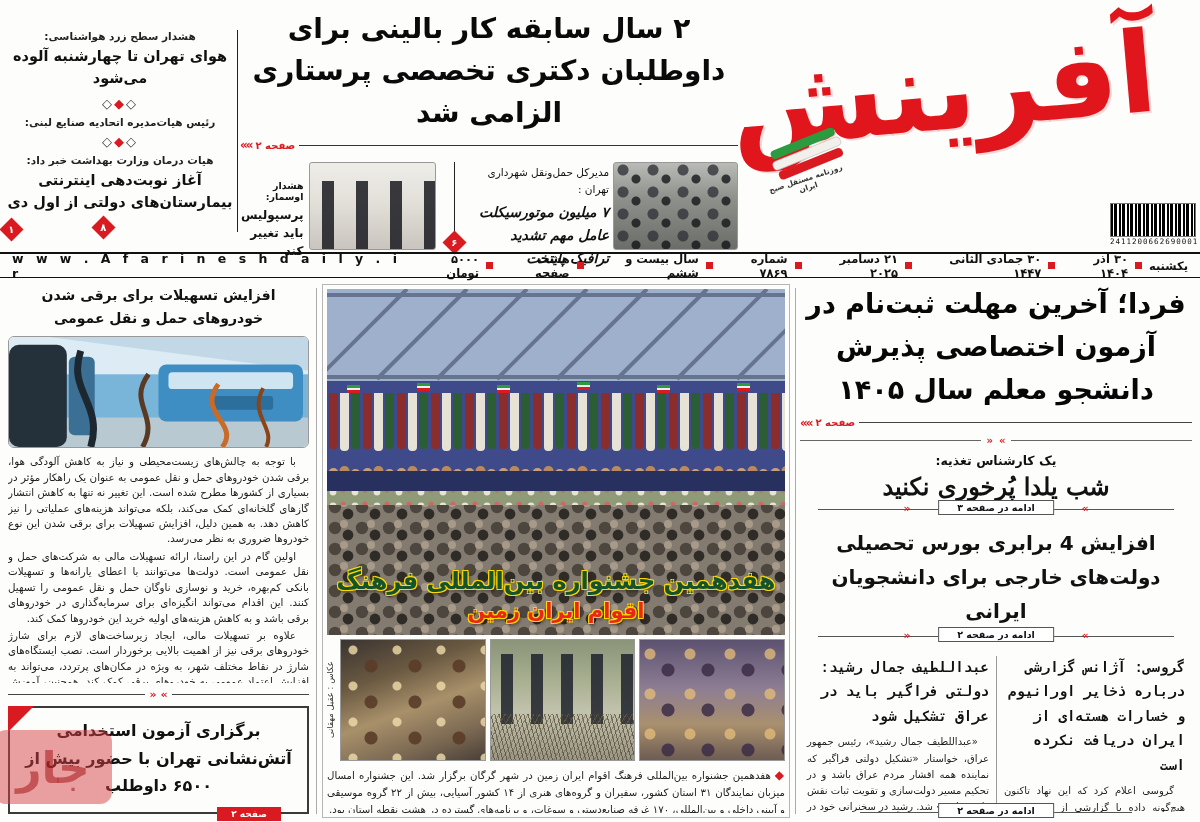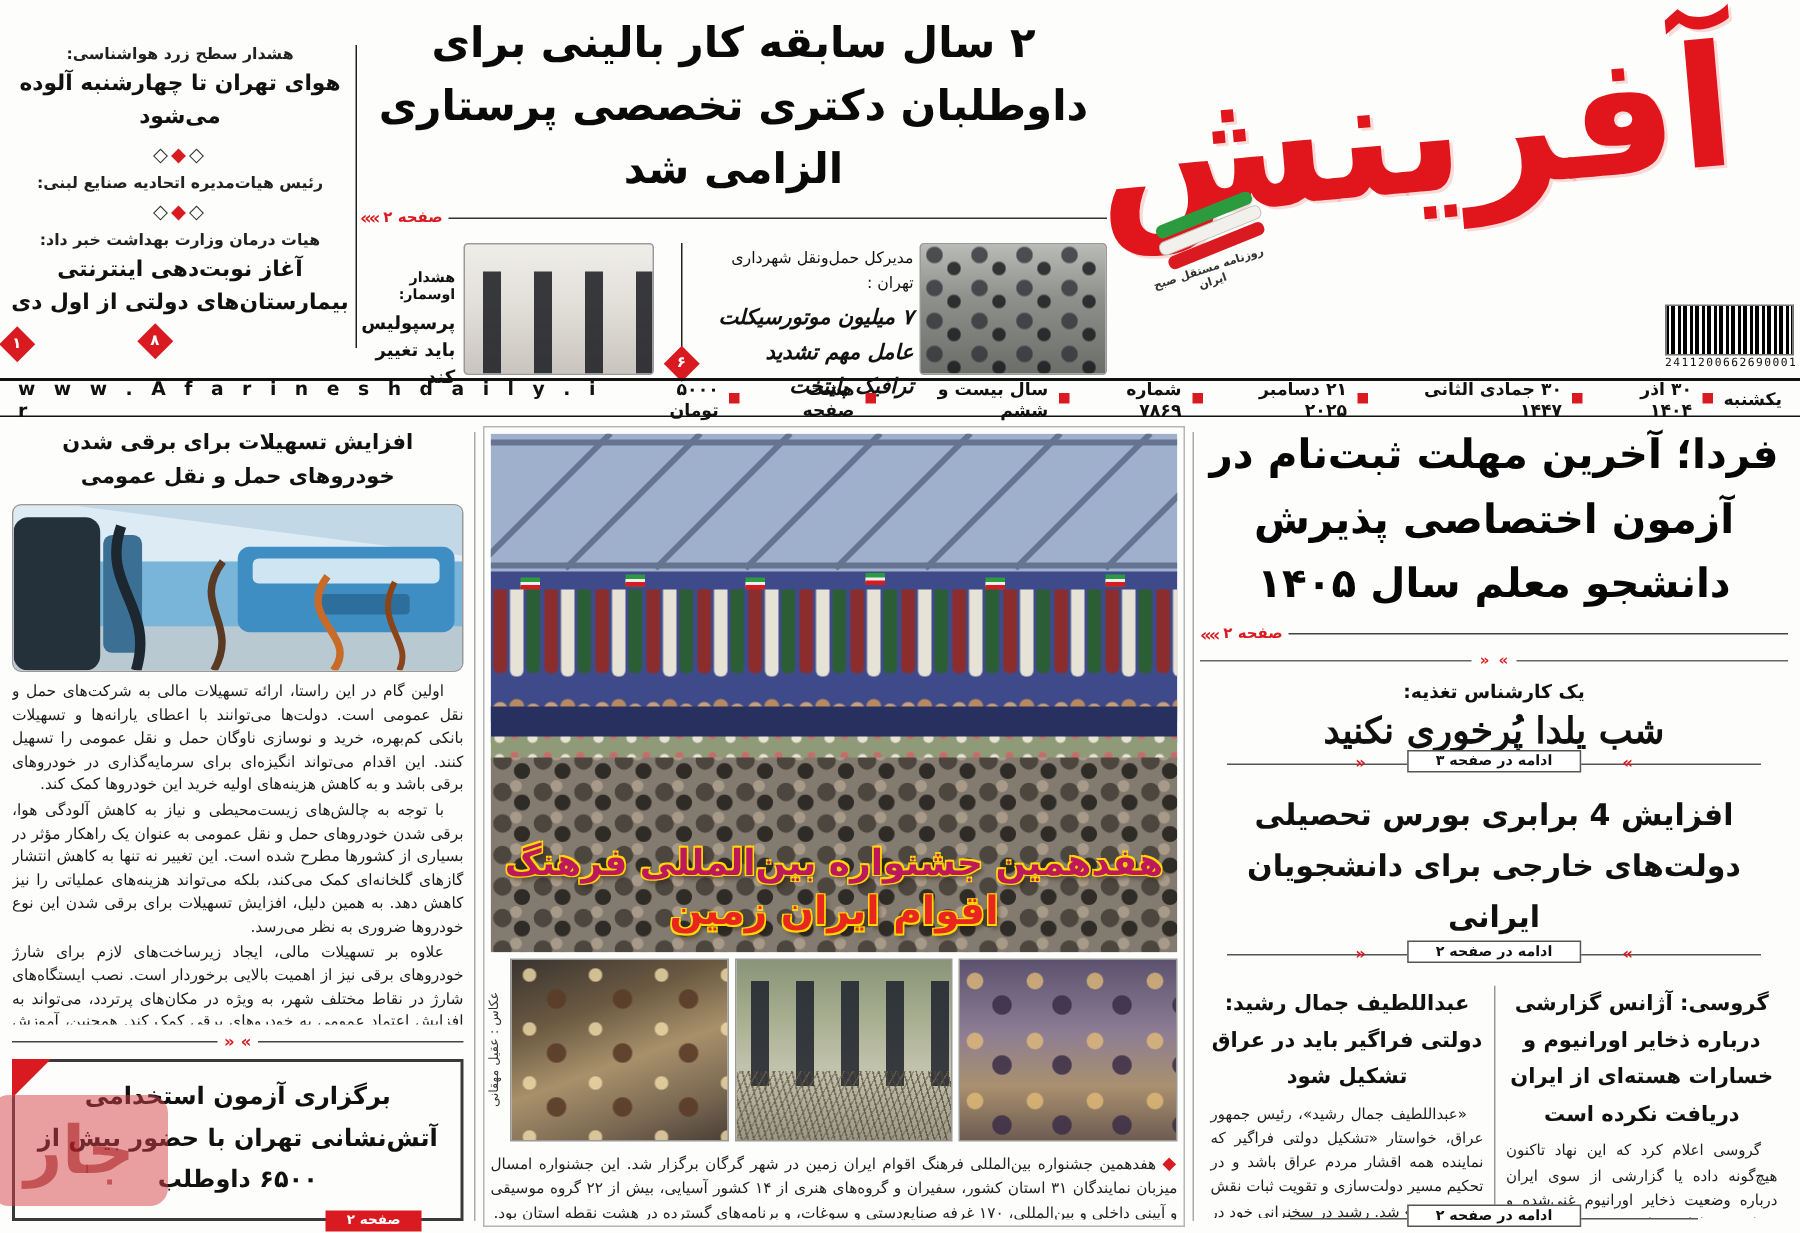--- a/index.html
+++ b/index.html
@@ -102,23 +102,23 @@
       background:rgba(214,65,70,.5); border-radius:12px; z-index:6;
       display:flex; align-items:center; justify-content:center;
       font-size:44px; font-weight:900; color:rgba(165,20,26,.55); direction:rtl; }
 
   
   .col-center { position:absolute; left:322px; top:6px; width:468px; height:534px;
       border:1px solid #b5b5b5; padding:4px; display:flex; flex-direction:column; }
   .c-main { position:relative; flex:none; height:346px; overflow:hidden; }
   .c-main svg { display:block; width:100%; height:100%; }
   .overlay { position:absolute; left:0; right:0; bottom:12px; text-align:center; direction:rtl; }
-  .overlay .o1 { font-size:24px; font-weight:900; color:#be185d;
+  .overlay .o1 { font-size:24px; font-weight:900; color:#14532d;
      text-shadow:-1px -1px 0 #ffd900, 1px -1px 0 #ffd900, -1px 1px 0 #ffd900, 1px 1px 0 #ffd900, 2px 3px 3px rgba(40,20,0,.45); }
-  .overlay .o2 { font-size:26px; font-weight:900; color:#e8251f; margin-top:4px;
+  .overlay .o2 { font-size:21px; font-weight:900; color:#e8251f; margin-top:4px;
      text-shadow:-1px -1px 0 #ffd900, 1px -1px 0 #ffd900, -1px 1px 0 #ffd900, 1px 1px 0 #ffd900, 2px 3px 3px rgba(40,20,0,.45); }
   .c-row { flex:none; height:122px; display:flex; gap:4px; margin-top:4px; padding-left:13px; position:relative; }
   .credit { position:absolute; left:-2px; top:0; height:122px; writing-mode:vertical-rl;
       transform:rotate(180deg); font-size:8.5px; color:#333; direction:rtl; text-align:center; }
   .sp { flex:1; border:1px solid #999; position:relative; overflow:hidden; }
   .sp1 { background: linear-gradient(160deg,#3a3430 0%, #6b5a42 30%, #a8906a 55%, #7a6852 80%, #4a4038 100%); }
   .sp1::before { content:""; position:absolute; inset:0;
       background-image: radial-gradient(circle at 12px 10px, rgba(240,220,170,.8) 4px, transparent 5px),
                         radial-gradient(circle at 30px 26px, rgba(90,60,40,.9) 6px, transparent 7px);
       background-size: 44px 36px; }
@@ -150,21 +150,21 @@
   .yalda-t { font-family:"DejaVu Serif", serif; font-size:24px; font-weight:700; text-align:center; margin-top:4px; }
   .more-rule { position:relative; height:18px; margin:8px 18px 4px; border-top:1px solid #555; }
   .more-box { position:absolute; top:-10px; left:50%; transform:translateX(-50%);
       background:#fff; border:1px solid #555; padding:1px 18px; font-size:9.5px; font-weight:700; white-space:nowrap; }
   .more-rule .ga { position:absolute; top:-8px; color:#d91a20; font-size:11px; font-weight:700; }
   .more-rule .ga.r { right:24%; } .more-rule .ga.l { left:24%; }
   .sch-t { font-size:20px; font-weight:900; line-height:1.7; text-align:center; margin-top:3px; }
   .duo { flex:1 1 auto; overflow:hidden; display:flex; margin-top:6px; }
   .duo-item { width:50%; padding:0 7px; }
   .duo-item.first { border-left:1px solid #999; }
-  .duo-h { font-size:14px; font-weight:900; line-height:1.75; text-align:center; margin-bottom:5px; }
+  .duo-h { font-size:14px; font-weight:900; line-height:1.75; text-align:right; margin-bottom:5px;font-family:Liberation Mono, monospace; }
   .duo-b { font-size:10px; line-height:1.62; text-align:justify; color:#1d1d1d; }
   .duo-b p { text-indent:11px; }
   .bottom-more { flex:none; position:relative; height:16px; margin:0 60px -6px; border-top:1px solid #555; }
 </style>
 </head>
 <body>
 
 <div id="page">
 
   <div id="header">
@@ -277,22 +277,22 @@
           <rect x="205" y="60" width="60" height="14" rx="3" fill="#2c6e9c"></rect>
           <rect x="0" y="8" width="58" height="104" rx="10" fill="#24303a"></rect>
           <rect x="60" y="20" width="26" height="80" rx="6" fill="#3c6f94"></rect>
           <path d="M72,14 C58,55 95,68 82,112" stroke="#1d2730" stroke-width="7" fill="none"></path>
           <path d="M140,38 C118,68 152,80 134,112" stroke="#5a3a22" stroke-width="5" fill="none"></path>
           <path d="M210,48 C188,78 232,88 214,112" stroke="#c86a28" stroke-width="5" fill="none"></path>
           <path d="M255,52 C240,80 268,92 258,112" stroke="#8a4418" stroke-width="4" fill="none"></path>
         </svg>
       </div>
       <div class="l-body">
+        <p>با توجه به چالش‌های زیست‌محیطی و نیاز به کاهش آلودگی هوا، برقی شدن خودروهای حمل و نقل عمومی به عنوان یک راهکار مؤثر در بسیاری از کشورها مطرح شده است. این تغییر نه تنها به کاهش انتشار گازهای گلخانه‌ای کمک می‌کند، بلکه می‌تواند هزینه‌های عملیاتی را نیز کاهش دهد. به همین دلیل، افزایش تسهیلات برای برقی شدن این نوع خودروها ضروری به نظر می‌رسد.</p>
         <p>اولین گام در این راستا، ارائه تسهیلات مالی به شرکت‌های حمل و نقل عمومی است. دولت‌ها می‌توانند با اعطای یارانه‌ها و تسهیلات بانکی کم‌بهره، خرید و نوسازی ناوگان حمل و نقل عمومی را تسهیل کنند. این اقدام می‌تواند انگیزه‌ای برای سرمایه‌گذاری در خودروهای برقی باشد و به کاهش هزینه‌های اولیه خرید این خودروها کمک کند.</p>
-        <p>با توجه به چالش‌های زیست‌محیطی و نیاز به کاهش آلودگی هوا، برقی شدن خودروهای حمل و نقل عمومی به عنوان یک راهکار مؤثر در بسیاری از کشورها مطرح شده است. این تغییر نه تنها به کاهش انتشار گازهای گلخانه‌ای کمک می‌کند، بلکه می‌تواند هزینه‌های عملیاتی را نیز کاهش دهد. به همین دلیل، افزایش تسهیلات برای برقی شدن این نوع خودروها ضروری به نظر می‌رسد.</p>
         <p>علاوه بر تسهیلات مالی، ایجاد زیرساخت‌های لازم برای شارژ خودروهای برقی نیز از اهمیت بالایی برخوردار است. نصب ایستگاه‌های شارژ در نقاط مختلف شهر، به ویژه در مکان‌های پرتردد، می‌تواند به افزایش اعتماد عمومی به خودروهای برقی کمک کند. همچنین، آموزش و فرهنگ‌سازی درباره مزایای استفاده از خودروهای برقی برای رانندگان و مسافران نیز می‌تواند تأثیر مثبتی داشته باشد.</p>
 
       </div>
       <div class="l-sep">
         <span class="line"></span>
         <span class="g">»</span>
         <span class="g">«</span>
         <span class="line"></span>
       </div>
       <div class="l-box">

